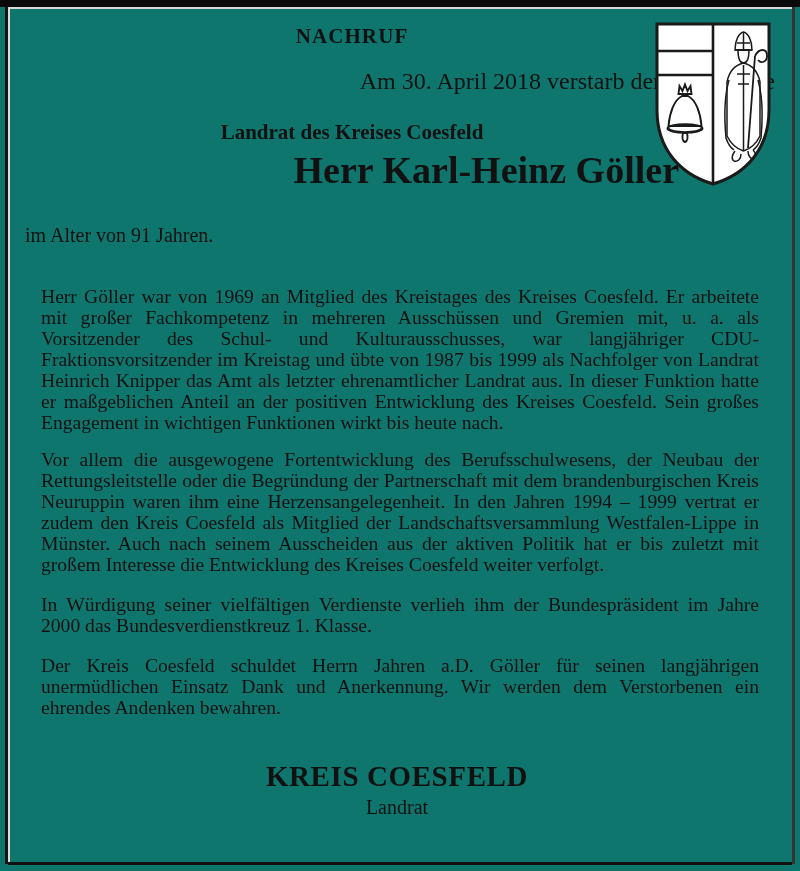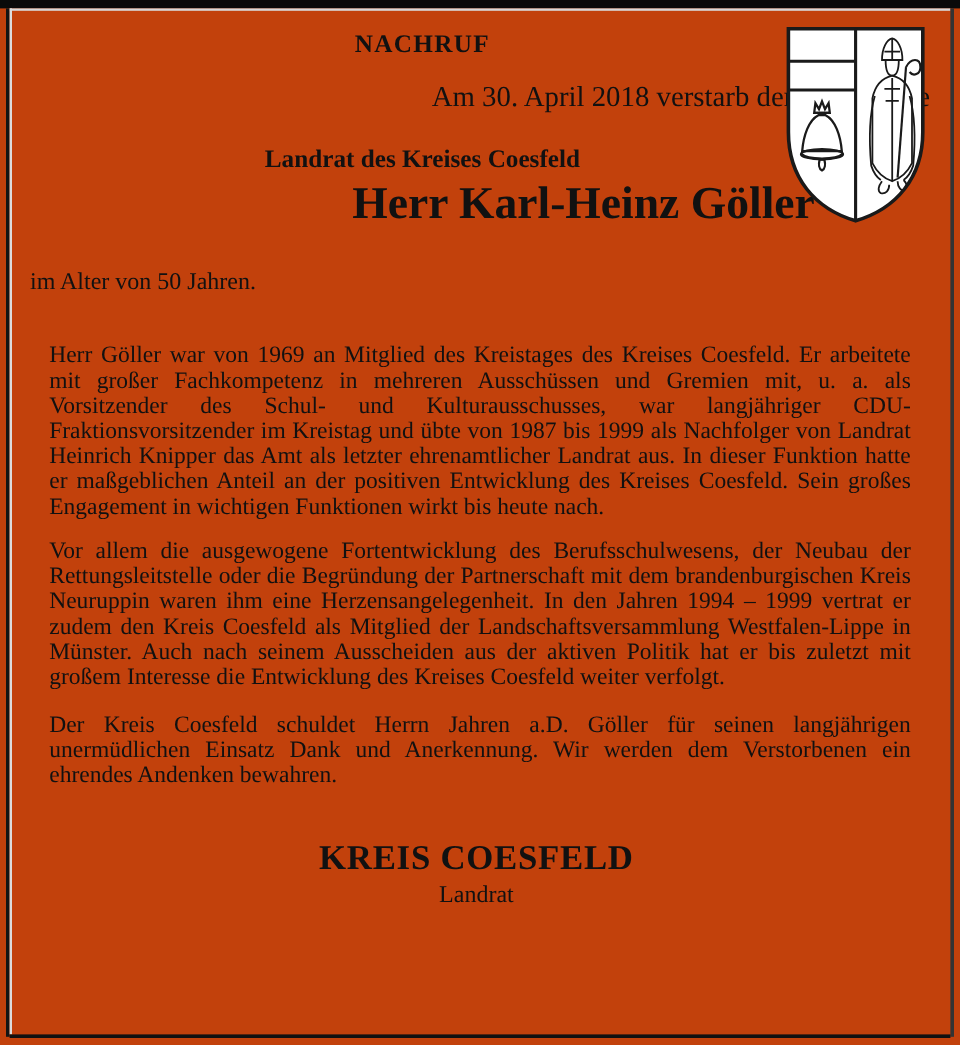--- a/index.html
+++ b/index.html
@@ -5,21 +5,21 @@
   html, body {
     margin: 0;
     padding: 0;
     background: #ffffff;
   }
 
   #page {
     position: relative;
     width: 800px;
     height: 871px;
-    background: #c2410c;
+    background: #0f766e;
     box-sizing: border-box;
     overflow: hidden;
     font-family: "Liberation Serif", "DejaVu Serif", serif;
     color: #111111;
     padding-left: 24px;
   }
 
   
   .frame-top {
     position: absolute;
@@ -249,25 +249,26 @@
     </div>
 
     <h1 class="title-nachruf">NACHRUF</h1>
 
     <p class="line-date">Am 30. April 2018 verstarb der langjährige</p>
 
     <h2 class="title-office">Landrat des Kreises Coesfeld</h2>
 
     <h2 class="title-name">Herr Karl-Heinz Göller</h2>
 
-    <p class="line-age">im Alter von 50 Jahren.</p>
+    <p class="line-age">im Alter von 91 Jahren.</p>
 
     <div class="body-block">
       <p class="para">Herr Göller war von 1969 an Mitglied des Kreistages des Kreises Coesfeld. Er arbeitete mit großer Fachkompetenz in mehreren Ausschüssen und Gremien mit, u. a. als Vorsitzender des Schul- und Kulturausschusses, war langjähriger CDU-Fraktionsvorsitzender im Kreistag und übte von 1987 bis 1999 als Nachfolger von Landrat Heinrich Knipper das Amt als letzter ehrenamtlicher Landrat aus. In dieser Funktion hatte er maßgeblichen Anteil an der positiven Entwicklung des Kreises Coesfeld. Sein großes Engagement in wichtigen Funktionen wirkt bis heute nach.</p>
       <p class="para">Vor allem die ausgewogene Fortentwicklung des Berufsschulwesens, der Neubau der Rettungsleitstelle oder die Begründung der Partnerschaft mit dem brandenburgischen Kreis Neuruppin waren ihm eine Herzensangelegenheit. In den Jahren 1994 – 1999 vertrat er zudem den Kreis Coesfeld als Mitglied der Landschaftsversammlung Westfalen-Lippe in Münster. Auch nach seinem Ausscheiden aus der aktiven Politik hat er bis zuletzt mit großem Interesse die Entwicklung des Kreises Coesfeld weiter verfolgt.</p>
+      <p class="para gap">In Würdigung seiner vielfältigen Verdienste verlieh ihm der Bundespräsident im Jahre 2000 das Bundesverdienstkreuz 1. Klasse.</p>
       <p class="para gap">Der Kreis Coesfeld schuldet Herrn Jahren a.D. Göller für seinen langjährigen unermüdlichen Einsatz Dank und Anerkennung. Wir werden dem Verstorbenen ein ehrendes Andenken bewahren.</p>
     </div>
 
     <div class="sign-block">
       <p class="sign-org">KREIS COESFELD</p>
       <p class="sign-role">Landrat</p>
     </div>
 
   </div>
 </div>

